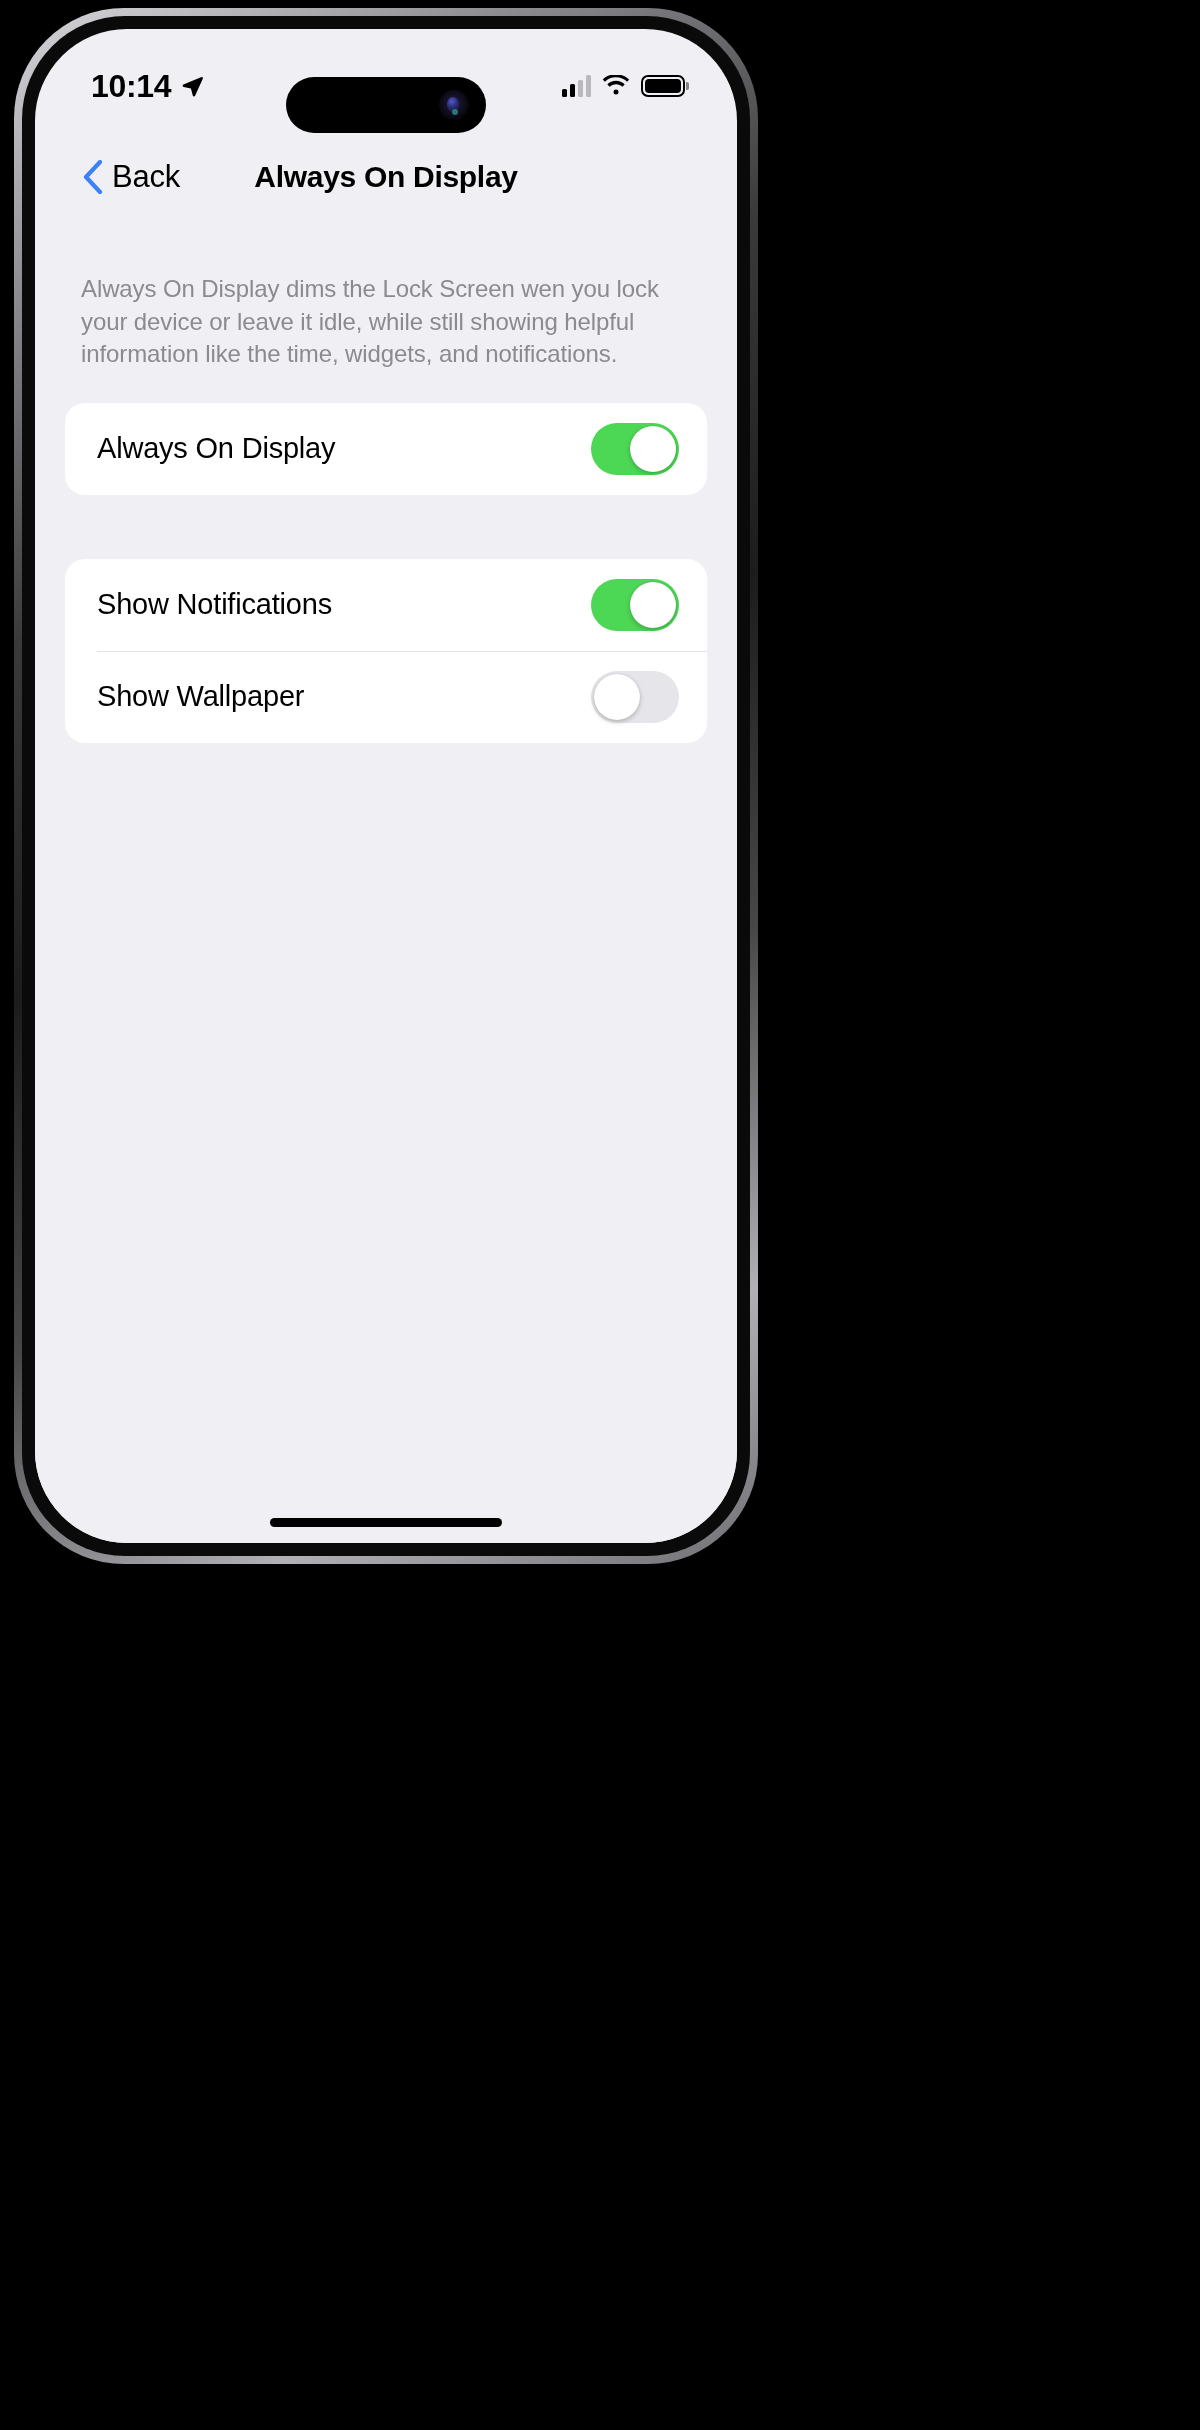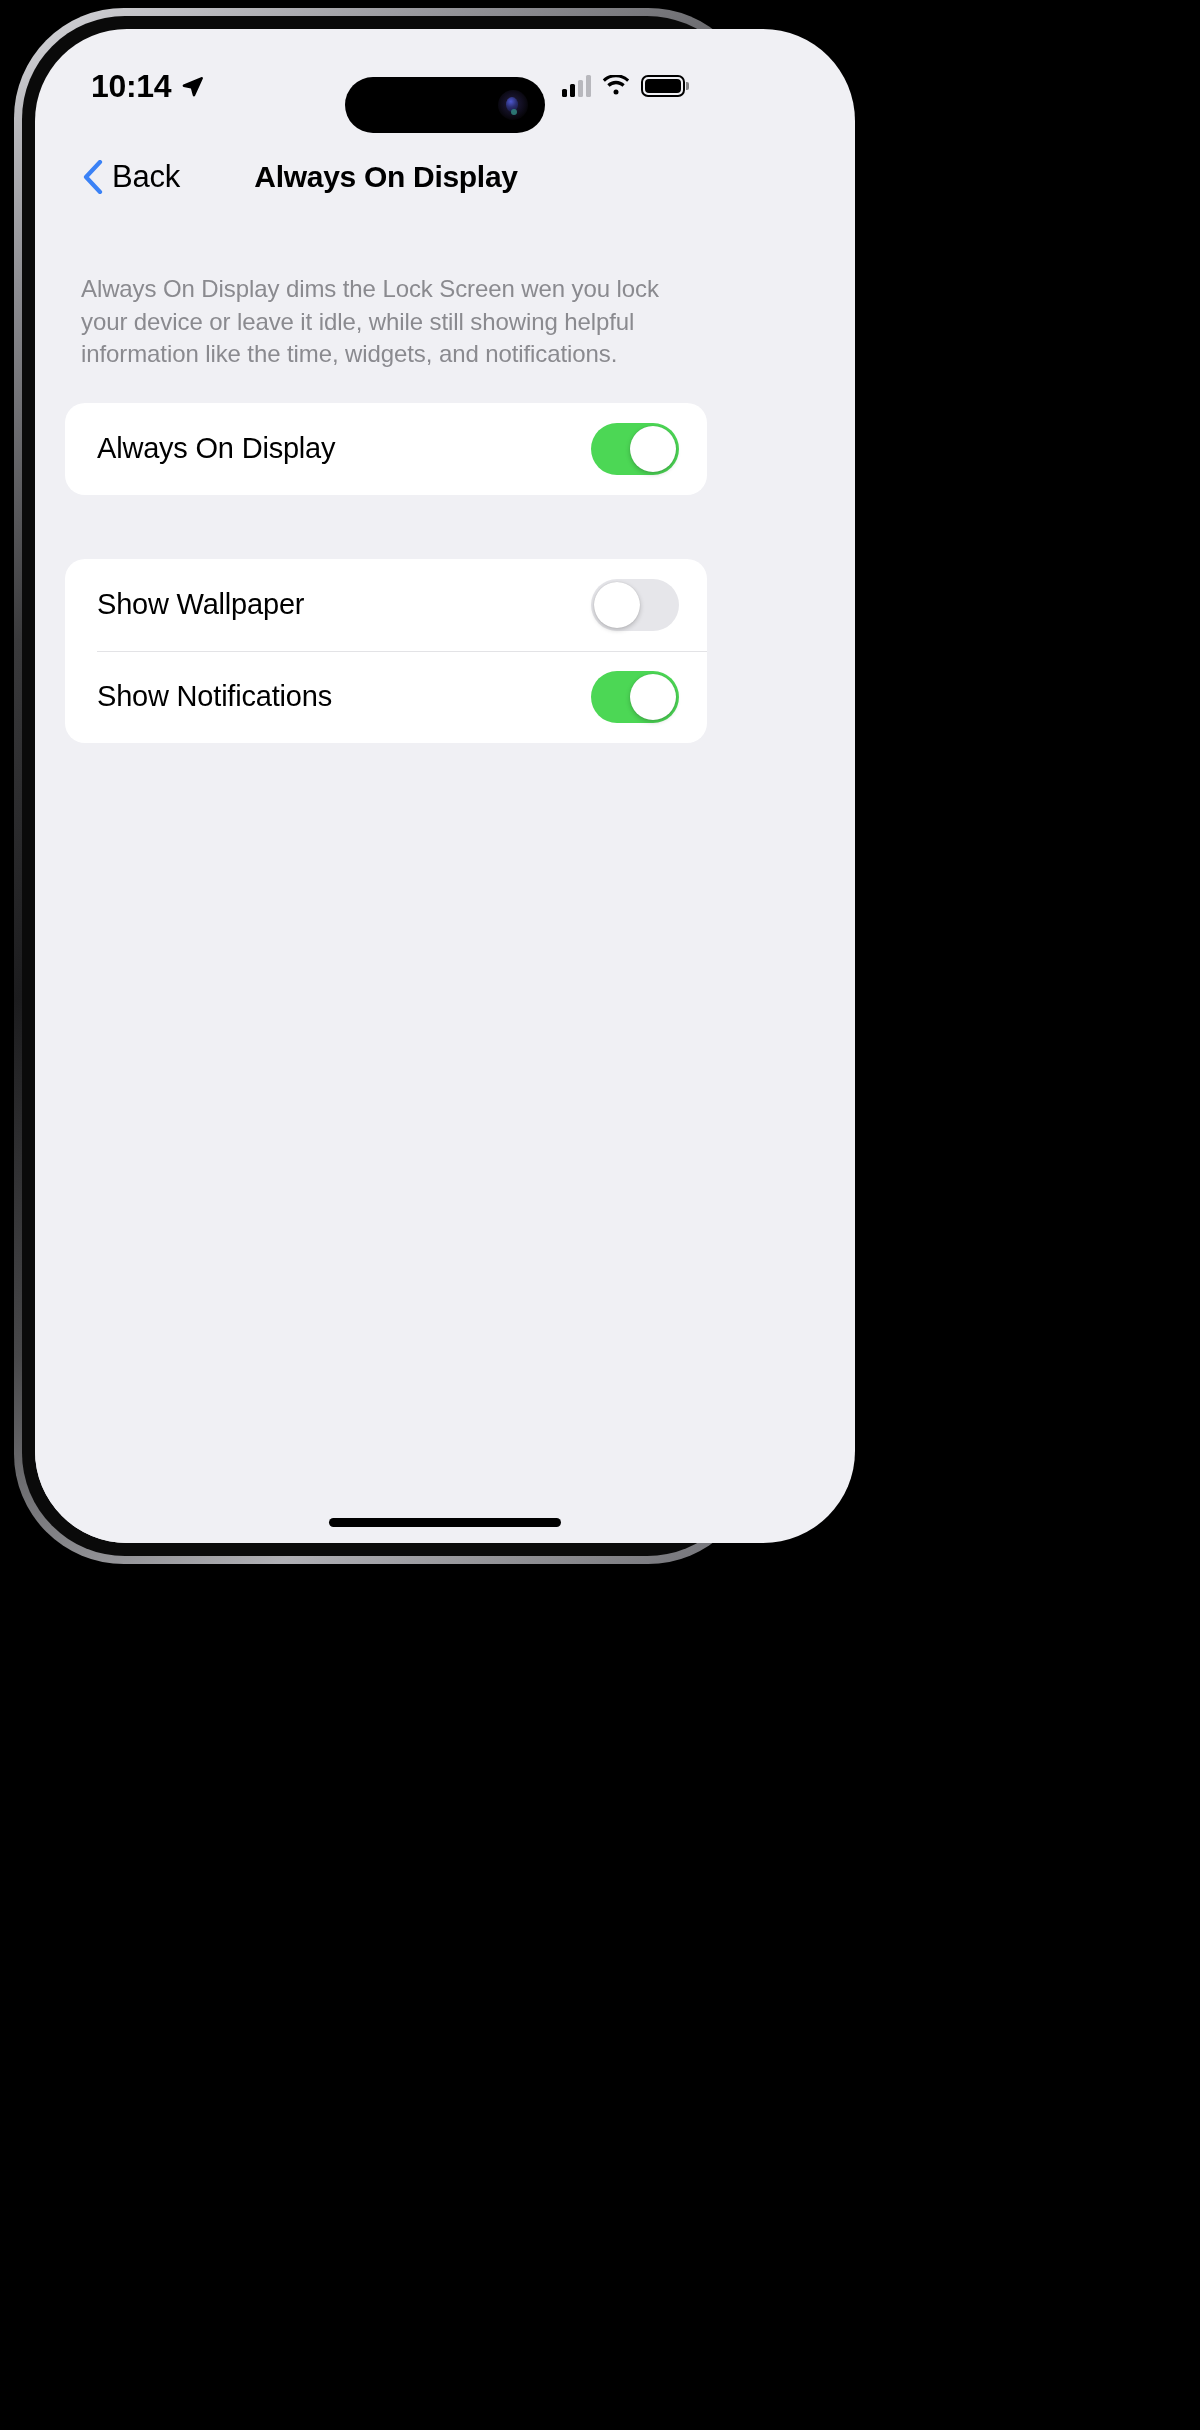--- a/index.html
+++ b/index.html
@@ -38,21 +38,21 @@
     position: absolute;
     left: 8px; top: 8px;
     width: 728px;
     height: 1540px;
     border-radius: 103px;
     background: #0a0a0a;
   }
   .phone-screen {
     position: absolute;
     left: 13px; top: 13px;
-    width: 820px;
+    width: 702px;
     height: 1514px;
     border-radius: 92px;
     background: #f0f0f4;
     overflow: hidden;
   }
 
   
   .btn-side {
     position: absolute;
     background: linear-gradient(180deg,#9a9a9f,#3a3a3c 40%,#2a2a2c 60%,#8e8e93);
@@ -356,31 +356,31 @@
             <div class="row">
               <span class="row-label">Always On Display</span>
               <span class="switch on">
                 <span class="knob"></span>
               </span>
             </div>
           </div>
 
           <div class="group second">
             <div class="row">
+              <span class="row-label">Show Notifications</span>
+              <span class="switch on">
+                <span class="knob"></span>
+              </span>
+            </div>
+            <div class="row">
               <span class="row-label">Show Wallpaper</span>
               <span class="switch">
                 <span class="knob"></span>
               </span>
             </div>
-            <div class="row">
-              <span class="row-label">Show Notifications</span>
-              <span class="switch on">
-                <span class="knob"></span>
-              </span>
-            </div>
           </div>
 
         </div>
 
         <div class="home-indicator"></div>
 
       </div>
     </div>
   </div>
 </div>

